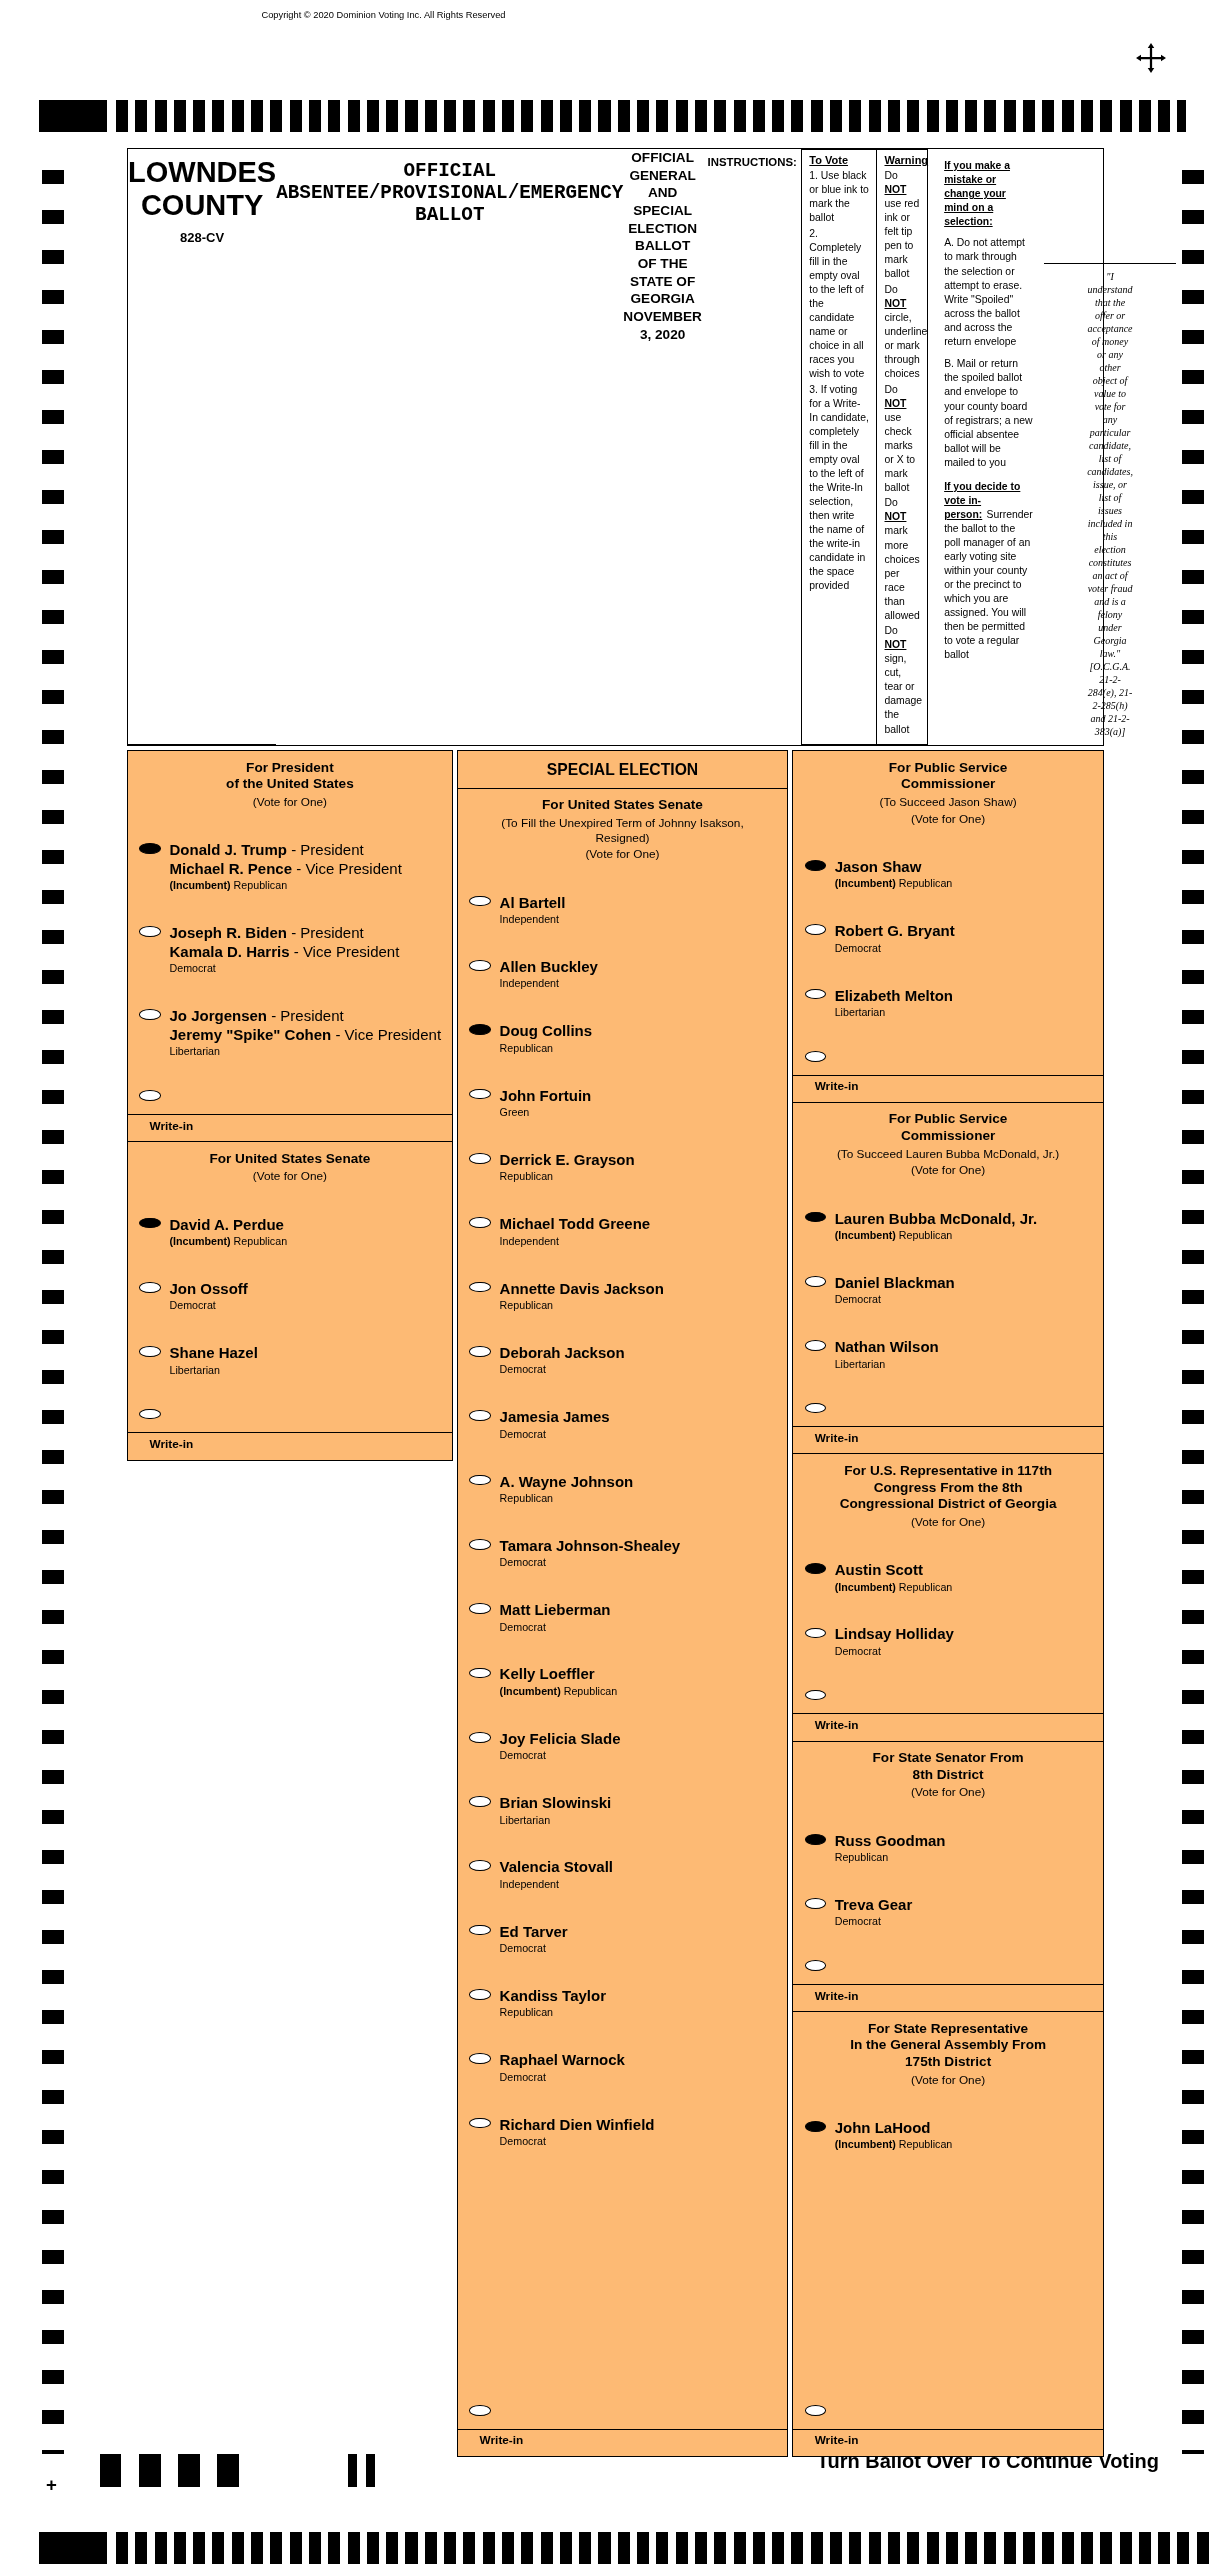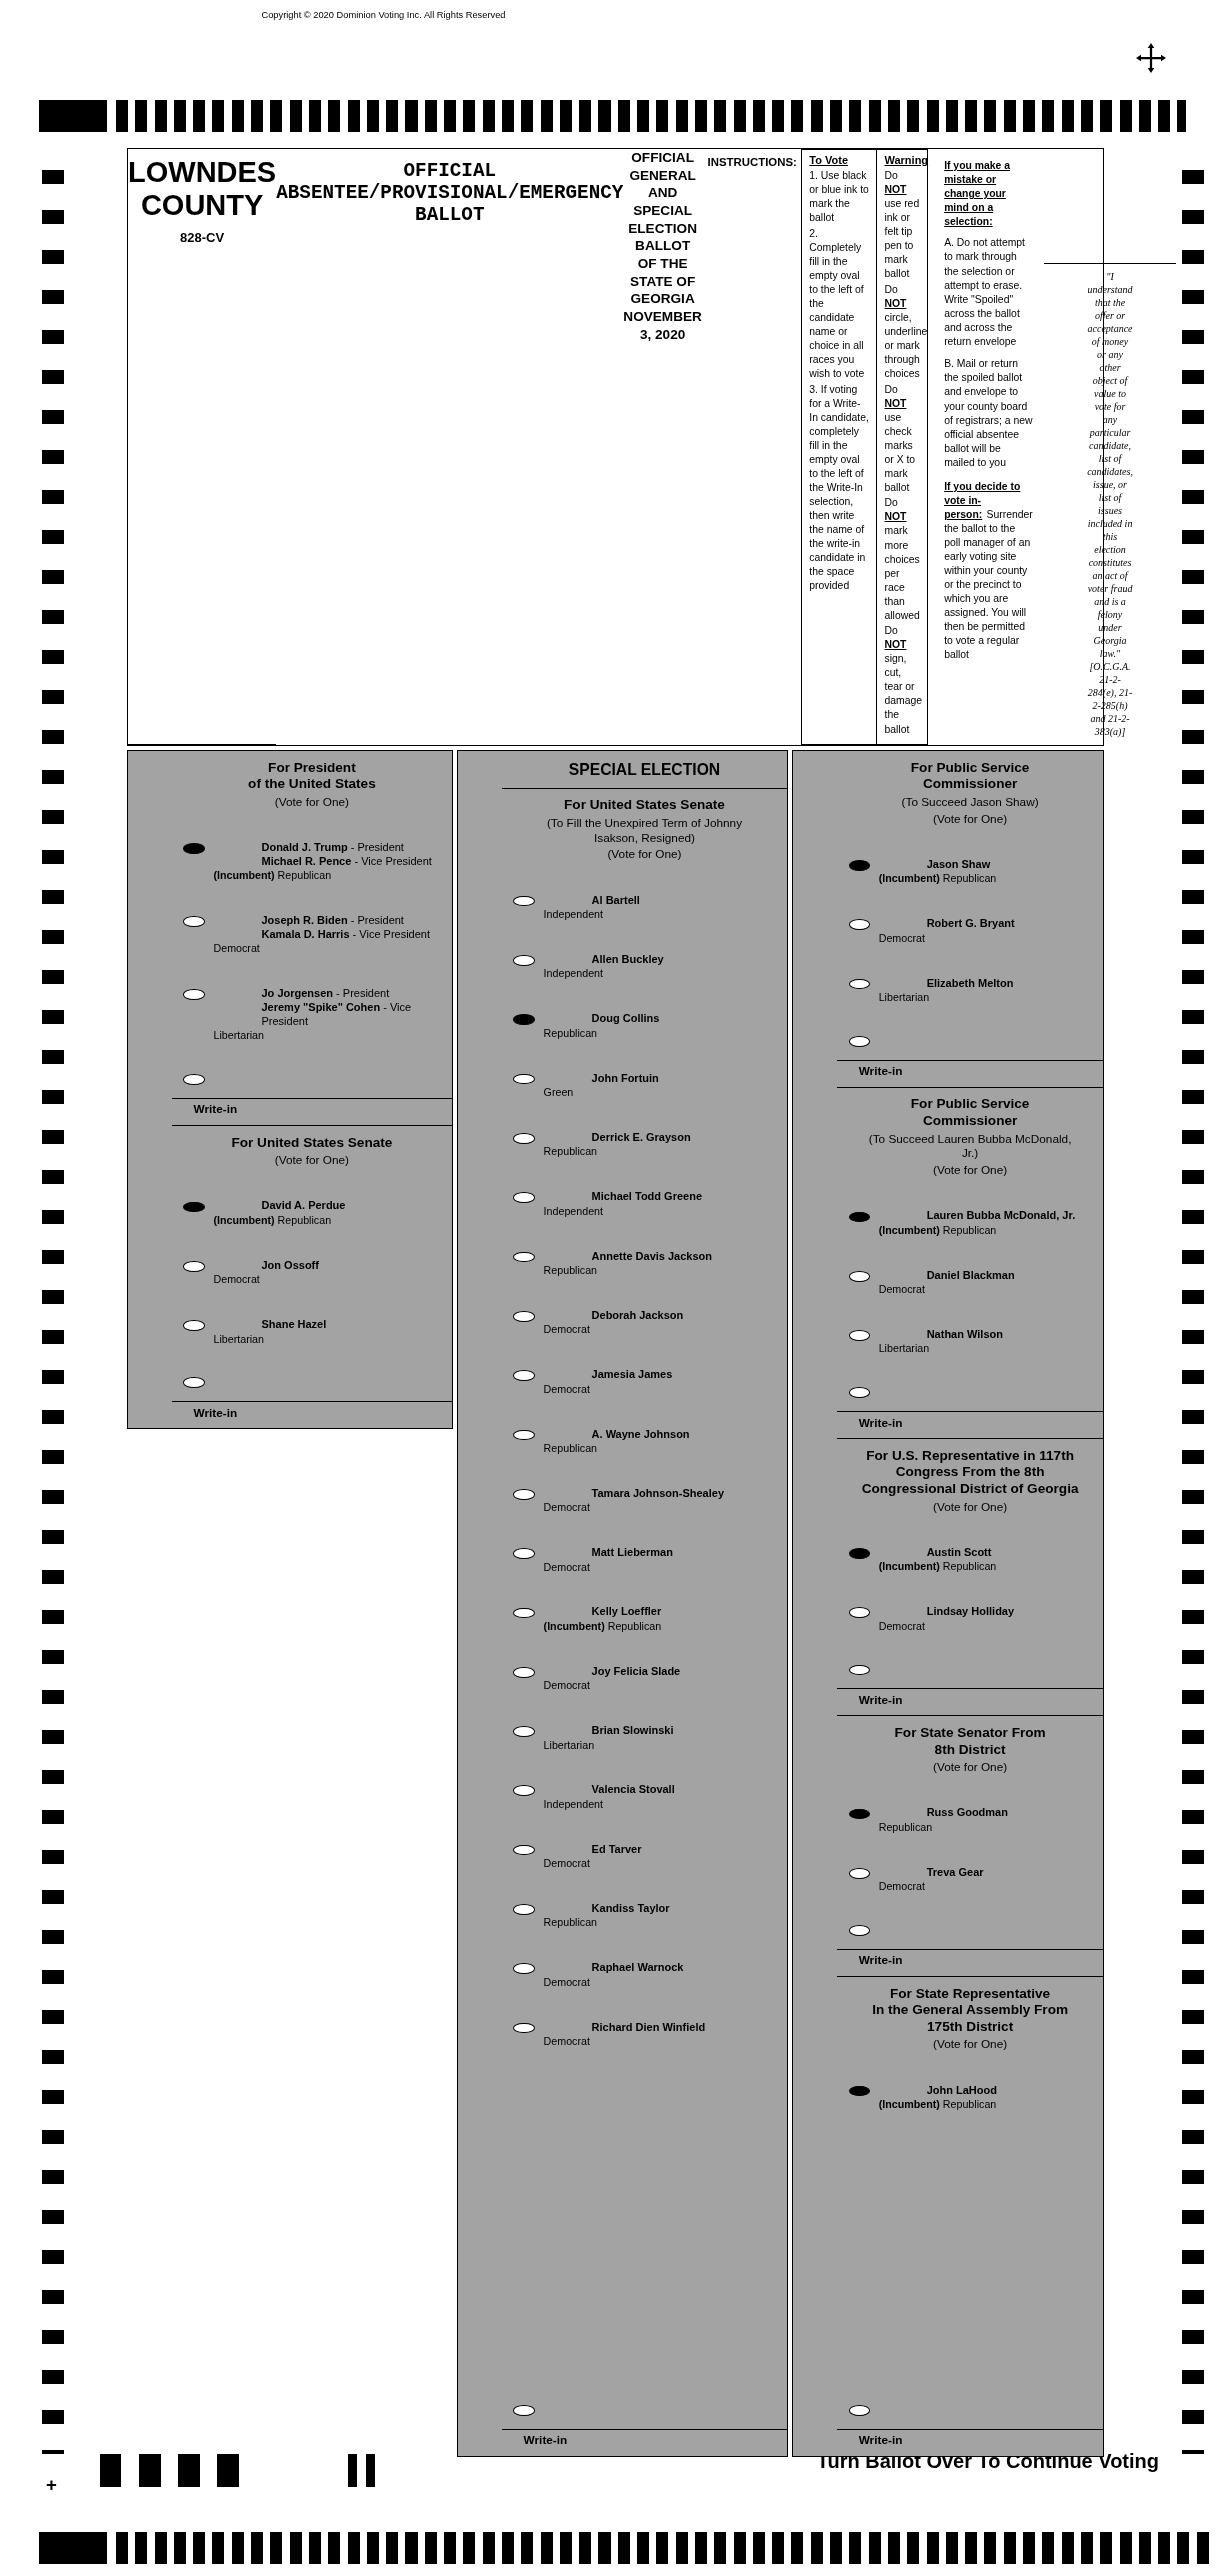--- a/index.html
+++ b/index.html
@@ -37,36 +37,36 @@
   .inst-item{margin-top:1.4px;}
   .u{font-weight:bold;text-decoration:underline;}
   .mistake{margin:10px 11.4px 8.6px;font-size:10.4px;line-height:1.35;}
   .mistake-title{font-weight:bold;text-decoration:underline;margin-bottom:7.2px;}
   .mistake-item{margin-bottom:8.6px;}
   .inperson{margin-top:10px;}
   .inperson-title{font-weight:bold;text-decoration:underline;margin-right:4.3px;}
   .fraud{border-top:1.4px solid #000;margin-top:auto;padding:5.7px 43px 7.2px;text-align:center;font-size:10px;font-style:italic;font-family:"Liberation Serif",serif;line-height:1.3;}
 
   .races{display:flex;gap:4.3px;margin-top:4.3px;height:1707px;align-items:flex-start;}
-  .col{border:1.4px solid #000;display:flex;flex-direction:column;background:#a3a3a3;padding-left:44px;}
+  .col{border:1.4px solid #000;display:flex;flex-direction:column;background:#fdba74;}
   .col1{width:326px;}
   .col2{width:331px;}
   .col3{width:312px;}
   .col.fill{height:100%;}
   .banner{font-size:15.7px;font-weight:bold;text-align:center;padding:10px 0 8.6px;border-bottom:1.4px solid #000;}
   .race + .race{border-top:1.4px solid #000;}
   .col.fill .race:last-child{flex:1;display:flex;flex-direction:column;}
   .col.fill .race:last-child .writein{margin-top:auto;}
   .race-title{font-weight:bold;font-size:13.6px;line-height:1.22;text-align:center;padding:8.6px 10px 0;white-space:pre-line;}
   .race-sub{font-size:11.8px;line-height:1.25;text-align:center;padding:2.1px 24px 0;}
   .cand{display:flex;align-items:flex-start;margin-top:31.5px;padding:0 7.2px 0 11.4px;}
   .oval{flex:none;width:21.5px;height:10.7px;border:1.4px solid #000;border-radius:50%;background:#fff;}
   .oval.filled{background:#000;}
   .cand .oval{margin:2.1px 8.6px 0 0;}
-  .cand-name{font-size:11px;line-height:1.25;margin-left:48px;}
+  .cand-name{font-size:15px;line-height:1.25;}
   .cand-name .nm{font-weight:bold;}
   .cand-name .sfx{font-weight:normal;}
   .cand-party{font-size:10.7px;line-height:1.25;margin-top:0.7px;}
   .cand-party .pfx{font-weight:bold;}
   .wi-row{margin-top:31.5px;padding-left:11.4px;}
   .wi-line{border-top:1.4px solid #000;margin-top:13px;}
   .wi-label{font-size:11.8px;font-weight:bold;padding:3.6px 0 8.6px 21.5px;}
 </style>
 </head>
 <body>

